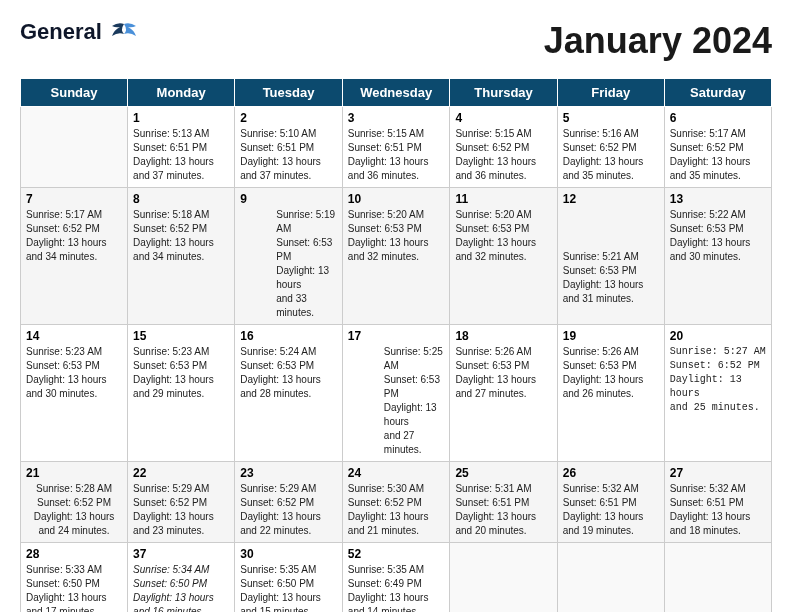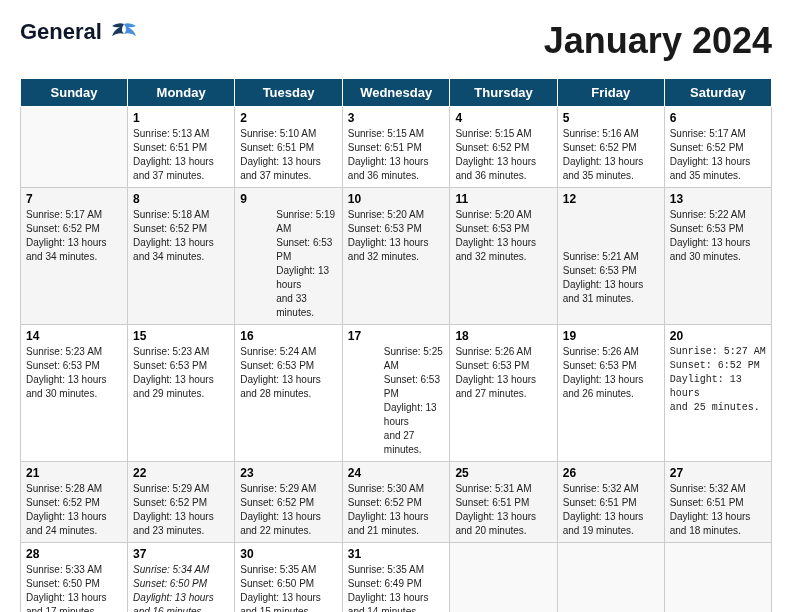--- a/index.html
+++ b/index.html
@@ -266,21 +266,21 @@
           <span class="day-num">20</span>
           <div class="day-info" style="white-space: pre-line; font-family: Liberation Mono, monospace;">Sunrise: 5:27 AM
 Sunset: 6:52 PM
 Daylight: 13 hours
 and 25 minutes.</div>
         </td>
       </tr>
       <tr>
         <td>
           <span class="day-num">21</span>
-          <div class="day-info" style="white-space: pre-line;">Sunrise: 5:28 AM
+          <div class="day-info" style="white-space: pre-line; text-align: center;">Sunrise: 5:28 AM
 Sunset: 6:52 PM
 Daylight: 13 hours
 and 24 minutes.</div>
         </td>
         <td>
           <span class="day-num">22</span>
           <div class="day-info" style="white-space: pre-line;">Sunrise: 5:29 AM
 Sunset: 6:52 PM
 Daylight: 13 hours
 and 23 minutes.</div>
@@ -337,21 +337,21 @@
 and 16 minutes.</div>
         </td>
         <td>
           <span class="day-num">30</span>
           <div class="day-info" style="white-space: pre-line;">Sunrise: 5:35 AM
 Sunset: 6:50 PM
 Daylight: 13 hours
 and 15 minutes.</div>
         </td>
         <td>
-          <span class="day-num">31</span>
+          <span class="day-num">52</span>
           <div class="day-info" style="white-space: pre-line;">Sunrise: 5:35 AM
 Sunset: 6:49 PM
 Daylight: 13 hours
 and 14 minutes.</div>
         </td>
         <td class="empty-cell"></td>
         <td class="empty-cell"></td>
         <td class="empty-cell"></td>
       </tr>
     </tbody>

